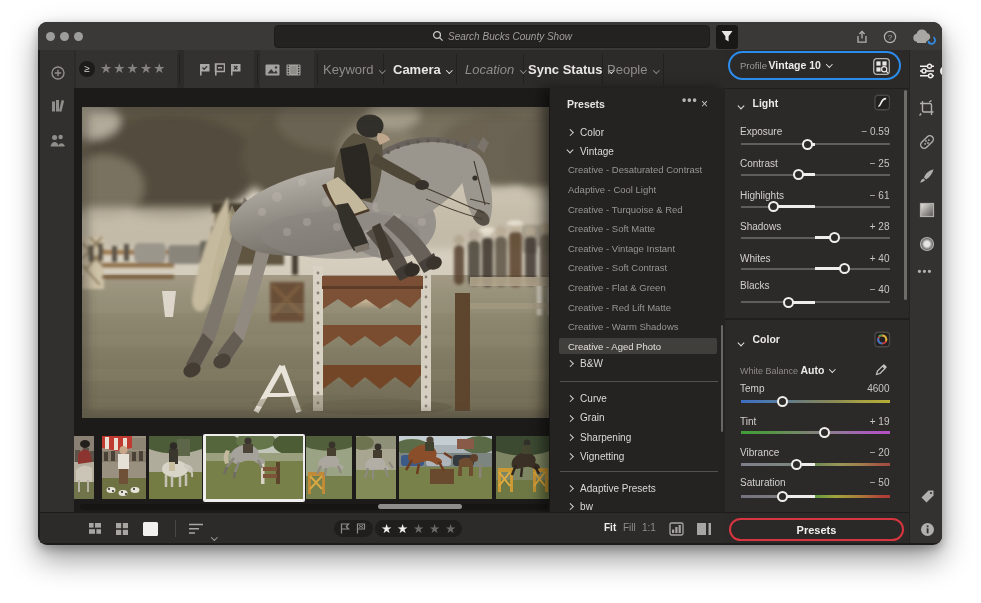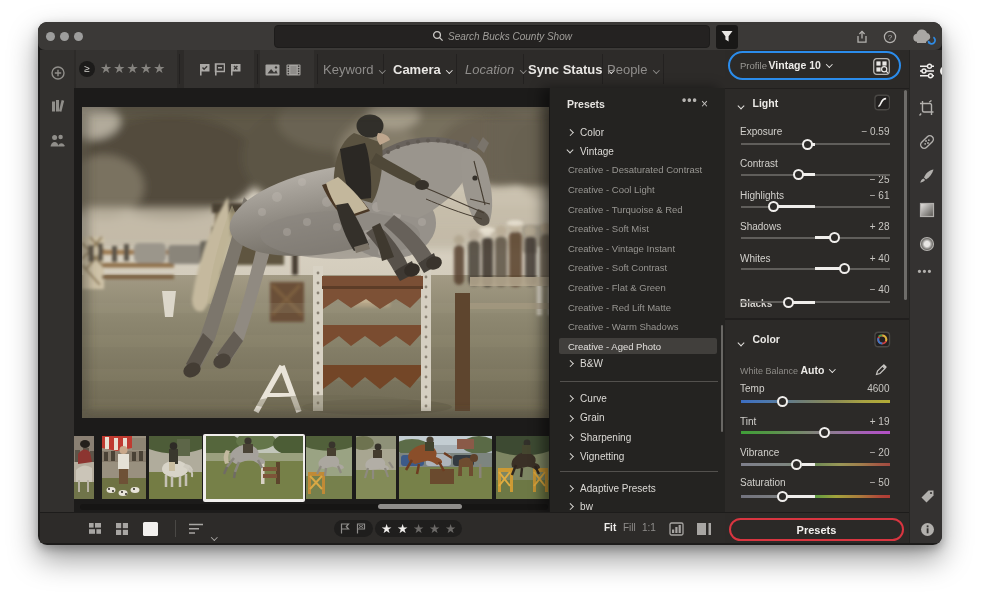--- a/index.html
+++ b/index.html
@@ -3,21 +3,21 @@
 <meta charset="utf-8">
 <style>
   * { margin:0; padding:0; box-sizing:border-box; }
   html,body { width:981px; height:603px; background:#ffffff; overflow:hidden;
     font-family:"Liberation Sans", sans-serif; }
   .abs { position:absolute; }
   #win { position:absolute; left:38px; top:22px; width:904px; height:523px;
     background:#1d1c1b; border-radius:9px; overflow:hidden;
     box-shadow:0 14px 30px rgba(0,0,0,0.40), 0 4px 10px rgba(0,0,0,0.25); }
   
-  #titlebar { position:absolute; left:0; top:0; width:904px; height:28px; background:#3b3937;border-radius:7px; }
+  #titlebar { position:absolute; left:0; top:0; width:904px; height:28px; background:#3b3937; }
   .dot { position:absolute; top:10.1px; width:9px; height:9px; border-radius:50%; background:#9d9d9c; }
   #searchbox { position:absolute; left:236px; top:3px; width:436px; height:23px;
     background:#242221; border:1px solid #1d1c1b; border-radius:4px; }
   #filterbtn { position:absolute; left:678px; top:2.5px; width:21.5px; height:24px;
     background:#191817; border-radius:3px; }
   #toolbar { position:absolute; left:36px; top:28px; width:650.5px; height:38px; background:#2d2b29; }
   #sidebar { position:absolute; left:2px; top:28px; width:34px; height:493px; background:#32302e; }
   #content { position:absolute; left:36px; top:66px; width:650.5px; height:424px; background:#1c1b1a; }
   #presetspanel { position:absolute; left:511px; top:66px; width:175.5px; height:423.5px;
     background:#242321; border-left:1px solid #171615; box-shadow:-7px 0 12px rgba(0,0,0,0.45); }
@@ -547,23 +547,23 @@
     <div class="abs" style="left:151px;top:9px;font-size:12px;color:#c5c3c0;">×</div>
     <div class="phead" style="top:38px;">
         <span class="chr"></span>
         <span class="ptxt">Color</span>
       </div>
     <div class="phead" style="top:57px;">
         <span class="chr d"></span>
         <span class="ptxt">Vintage</span>
       </div>
     <div class="pitem" style="top:76.3px;">Creative - Desaturated Contrast</div>
-    <div class="pitem" style="top:95.9px;">Creative - Cool Light</div>
+    <div class="pitem" style="top:95.9px;">Adaptive - Cool Light</div>
     <div class="pitem" style="top:115.5px;">Creative - Turquoise &amp; Red</div>
-    <div class="pitem" style="top:135.2px;">Creative - Soft Mist</div>
+    <div class="pitem" style="top:135.2px;">Creative - Soft Matte</div>
     <div class="pitem" style="top:154.8px;">Creative - Vintage Instant</div>
     <div class="pitem" style="top:174.4px;">Creative - Soft Contrast</div>
     <div class="pitem" style="top:194px;">Creative - Flat &amp; Green</div>
     <div class="pitem" style="top:213.5px;">Creative - Red Lift Matte</div>
     <div class="pitem" style="top:233.1px;">Creative - Warm Shadows</div>
     <div class="abs" style="left:9px;top:250px;width:158px;height:15.5px;background:#413f3c;border-radius:2px;"></div>
     <div class="pitem" style="top:252.7px;color:#e2e0dd;">Creative - Aged Photo</div>
     <div class="phead" style="top:269.5px;">
         <span class="chr"></span>
         <span class="ptxt">B&amp;W</span>
@@ -618,21 +618,21 @@
       <path d="M4.5 12.5 C 7.5 12.5 6.5 4.5 12.5 4.5" fill="none" stroke="#f2f0ee" stroke-width="1.7"></path>
     </svg>
 
     <div class="slbl" style="top:75.5px;">Exposure</div>
       <div class="sval" style="top:75.5px;">− 0.59</div>
     <div class="track" style="top:93px;">
         <div class="fill" style="left:66.8px;width:7.7px;"></div>
         <div class="knob" style="left:61.3px;"></div>
       </div>
     <div class="slbl" style="top:108.4px;">Contrast</div>
-      <div class="sval" style="top:124px;">− 25</div>
+      <div class="sval" style="top:108px;">− 25</div>
     <div class="track" style="top:123.7px;">
         <div class="fill" style="left:57.6px;width:16.9px;"></div>
         <div class="knob" style="left:52.1px;"></div>
       </div>
     <div class="slbl" style="top:140px;">Highlights</div>
       <div class="sval" style="top:140px;">− 61</div>
     <div class="track" style="top:155.9px;">
         <div class="fill" style="left:33.1px;width:41.4px;"></div>
         <div class="knob" style="left:27.6px;"></div>
       </div>
@@ -641,21 +641,21 @@
     <div class="track" style="top:186.9px;">
         <div class="fill" style="left:74.5px;width:19.9px;"></div>
         <div class="knob" style="left:88.9px;"></div>
       </div>
     <div class="slbl" style="top:202.5px;">Whites</div>
       <div class="sval" style="top:202.5px;">+ 40</div>
     <div class="track" style="top:217.6px;">
         <div class="fill" style="left:74.5px;width:29.1px;"></div>
         <div class="knob" style="left:98.1px;"></div>
       </div>
-    <div class="slbl" style="top:248px;font-weight:bold;">Blacks</div>
+    <div class="slbl" style="top:230px;">Blacks</div>
       <div class="sval" style="top:234.2px;">− 40</div>
     <div class="track" style="top:251.1px;">
         <div class="fill" style="left:48.4px;width:26.1px;"></div>
         <div class="knob" style="left:42.9px;"></div>
       </div>
 
     <div class="abs" style="left:0;top:268px;width:184px;height:2px;background:#211f1e;"></div>
 
     <div class="abs" style="left:14px;top:282.5px;"><span class="chr d" style="border-color:#e4e2df;"></span></div>
     <div class="abs" style="left:28px;top:283px;font-size:10.5px;color:#eceae7;font-weight:bold;">Color</div>

